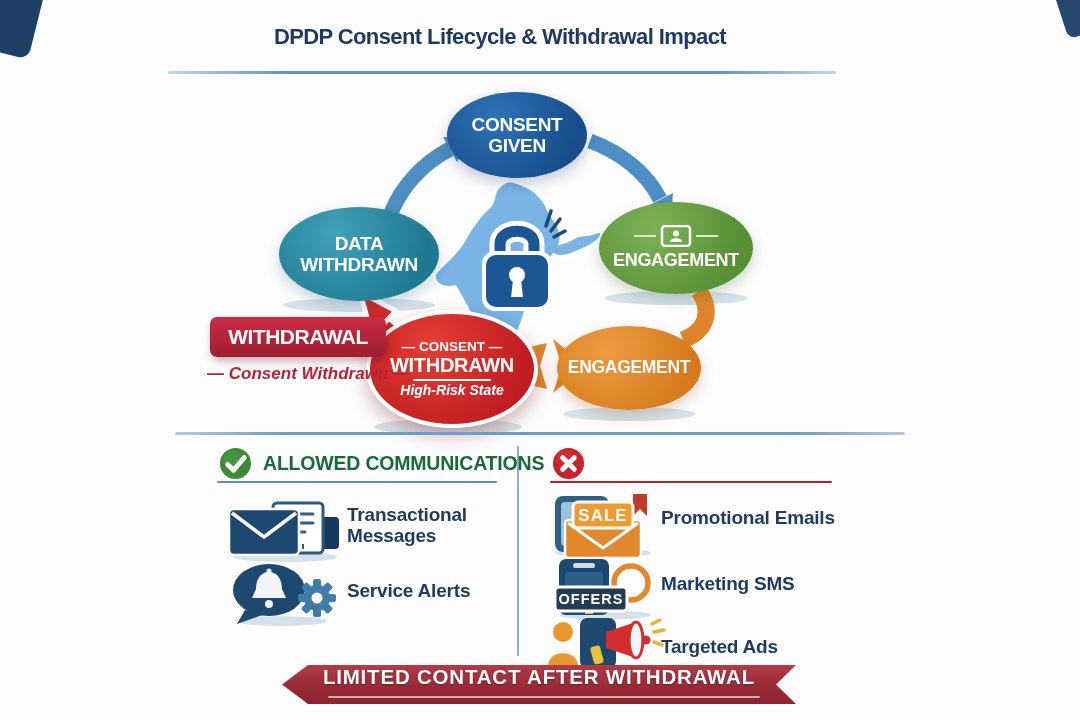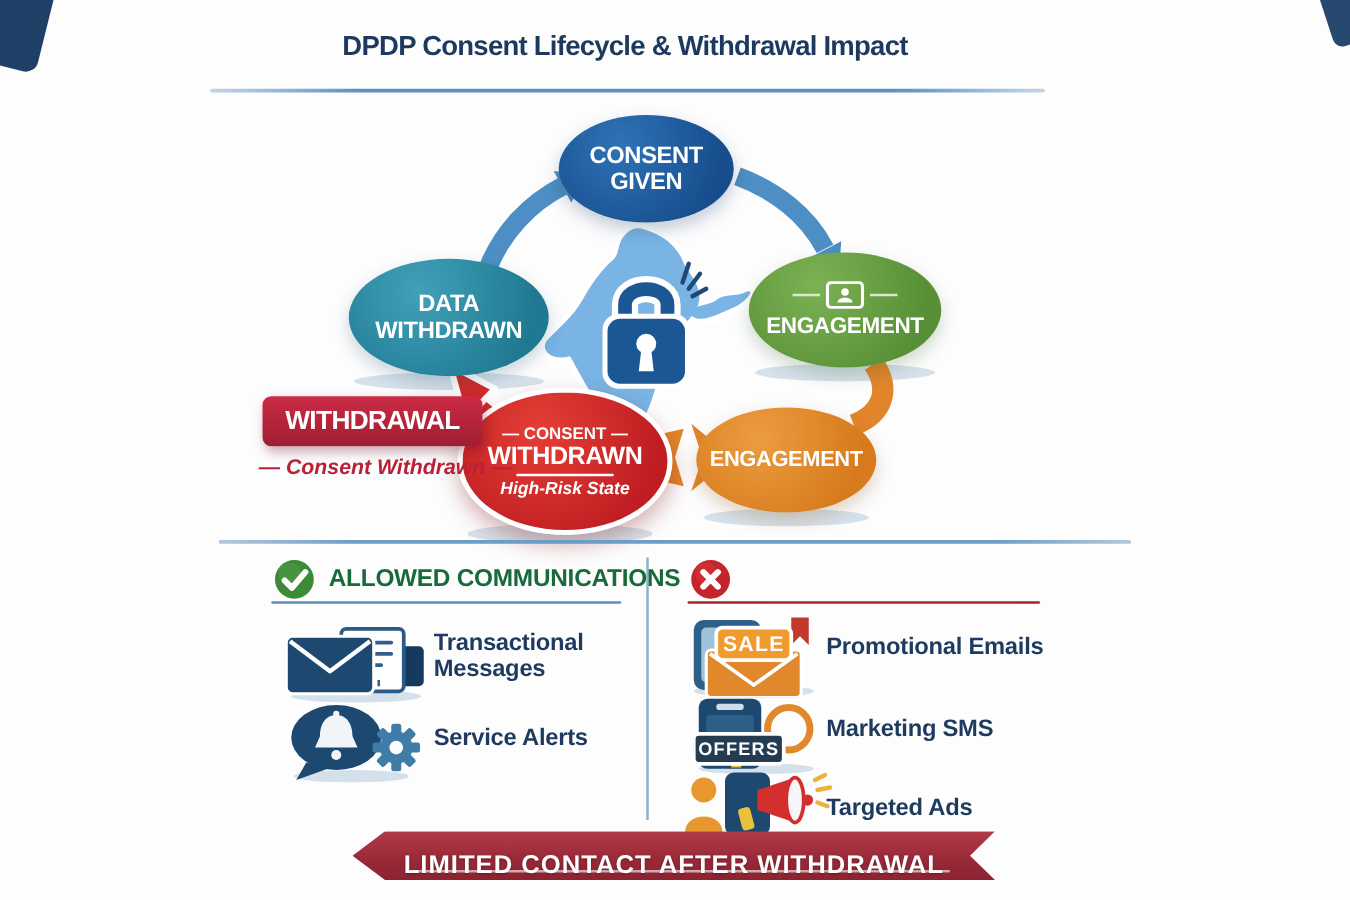--- a/index.html
+++ b/index.html
@@ -95,21 +95,21 @@
   .ic-ads{left:548px;top:616px;}
   .lb-ads{left:661px;top:636px;}
   .badge-text{fill:#fff;font-weight:700;font-size:17px;letter-spacing:1px;font-family:"Liberation Sans",sans-serif;}
   .badge-text-sm{fill:#fff;font-weight:700;font-size:14.5px;letter-spacing:1px;font-family:"Liberation Sans",sans-serif;}
 
   
   .ribbon{
     position:absolute;left:282px;top:665px;width:514px;height:39px;
     background:linear-gradient(180deg,#b23b49 0%,#9a2a38 55%,#8c2331 100%);
     clip-path:polygon(26px 0,100% 0,calc(100% - 20px) 50%,100% 100%,26px 100%,0 50%);
-    display:flex;align-items:flex-end;justify-content:center;
+    display:flex;align-items:flex-start;justify-content:center;
   }
   .ribbon-text{color:#fff;font-size:20.5px;font-weight:700;letter-spacing:.8px;text-shadow:0 1px 2px rgba(0,0,0,.35);}
   .ribbon-swoosh{position:absolute;left:9%;right:7%;bottom:6px;height:2px;background:rgba(255,255,255,.6);border-radius:2px;}
 </style>
 </head>
 <body>
 
 <div class="stage">
 
   <div class="corner-tl"></div>

